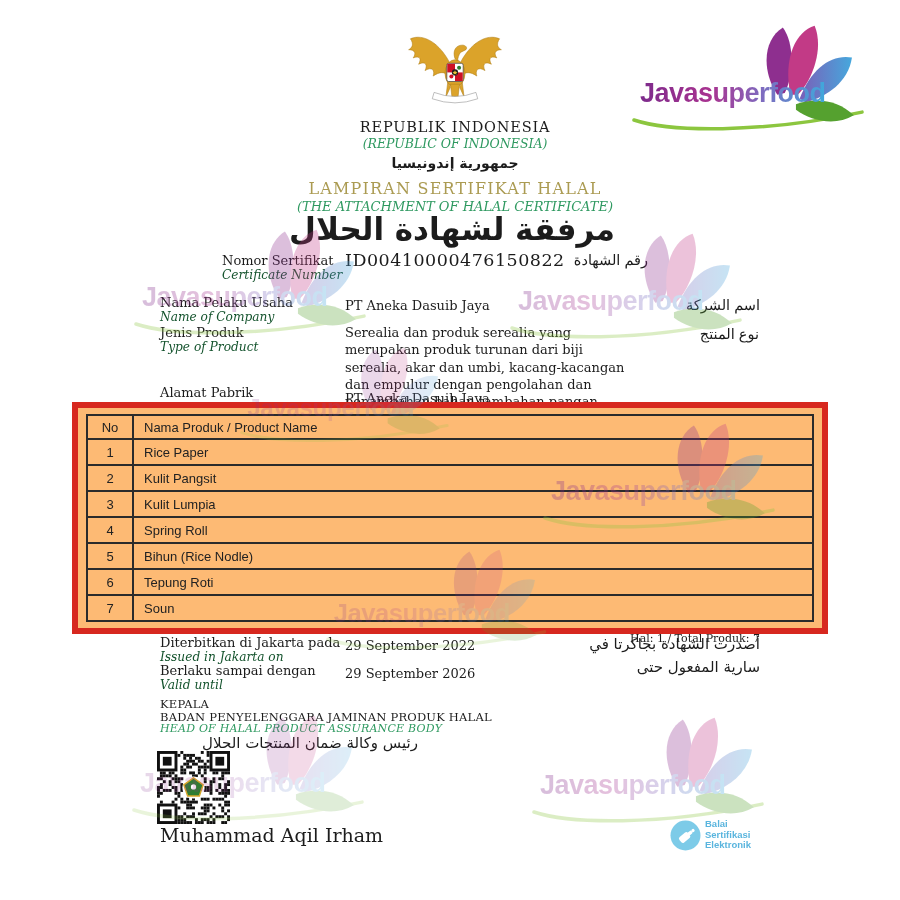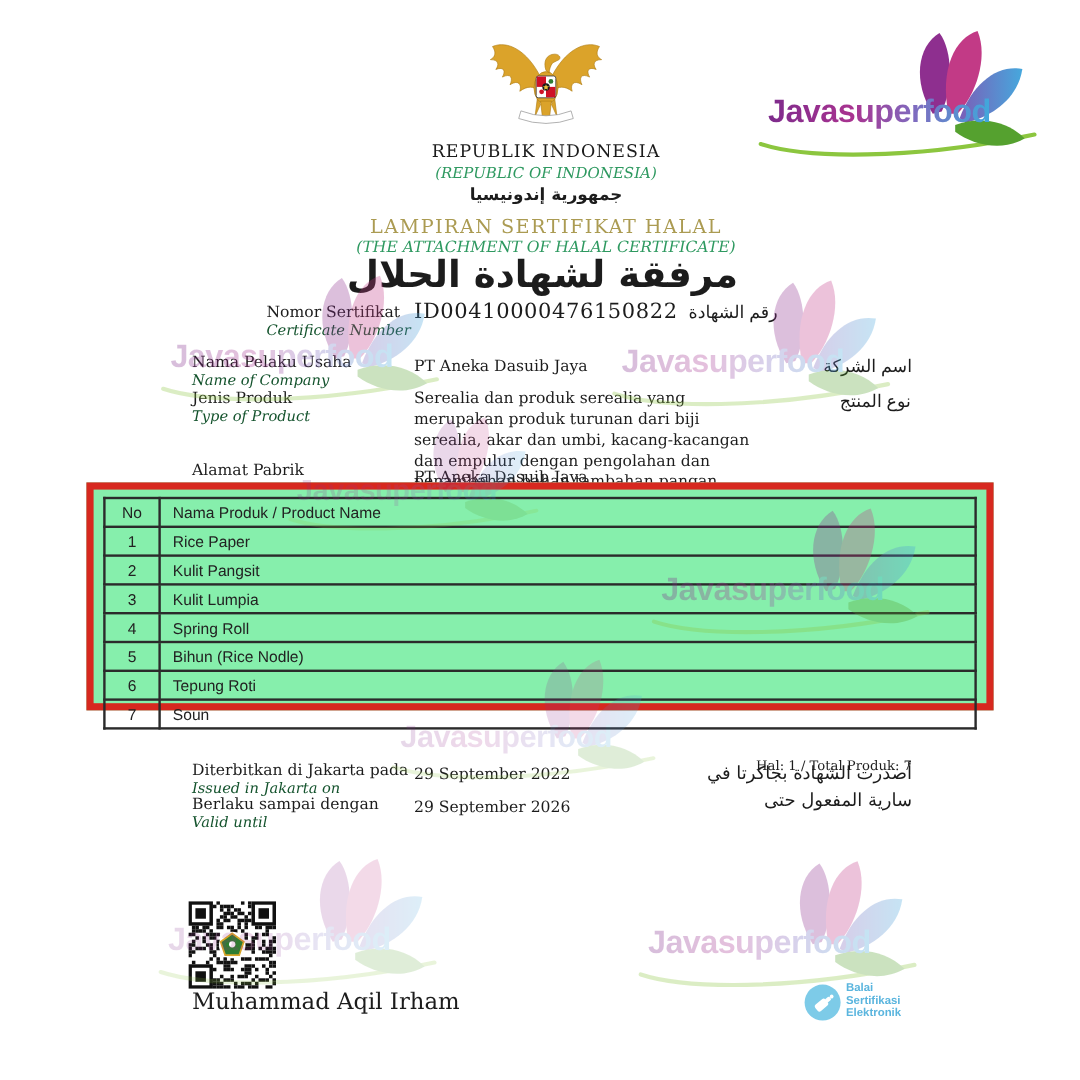--- a/index.html
+++ b/index.html
@@ -31,22 +31,22 @@
             font-family:"DejaVu Sans",sans-serif;font-weight:bold;padding-left:22px;}
 
   
   .lbl{position:absolute;font-size:13px;line-height:14px;}
   .lbl .en{display:block;font-size:12.2px;color:#14532d;font-style:italic;}
   .val{position:absolute;left:345px;font-size:13px;line-height:17.3px;}
   .val-big{position:absolute;left:345px;font-size:17.5px;letter-spacing:0.5px;}
   .ar{position:absolute;direction:rtl;font-family:Liberation Sans, sans-serif;font-size:14.5px;}
 
   
-  .tbl-frame{position:absolute;left:72px;top:402px;width:756px;height:190px;box-sizing:border-box;
-             border:6px solid #d7281f;background:#86efac;padding:6px 8px;z-index:3;}
+  .tbl-frame{position:absolute;left:72px;top:402px;width:756px;height:232px;box-sizing:border-box;
+             border:6px solid #d7281f;background:#fdba74;padding:6px 8px;z-index:3;}
   table.products{width:100%;height:100%;border-collapse:collapse;table-layout:fixed;
                  font-family:"Liberation Sans",sans-serif;font-size:13px;color:#222;}
   table.products th,table.products td{border:2px solid #2b2b2b;padding:0 10px;height:22px;
                  font-weight:normal;text-align:left;overflow:hidden;white-space:nowrap;}
   table.products .c-no{width:44px;text-align:center;padding:0;}
 
   .hal{position:absolute;right:140px;top:632px;font-size:11px;}
 
   
   .ar-dates{position:absolute;right:140px;top:633px;text-align:right;font-size:15px;line-height:23px;
@@ -208,20 +208,26 @@
     <span data-interactable="false">Berlaku sampai dengan</span>
     <span class="en" data-interactable="false">Valid until</span>
   </div>
   <div class="val" style="top:665px;" data-interactable="false">29 September 2026</div>
 
   <div class="ar-dates" data-interactable="false">
     <div data-interactable="false">أصدرت الشهادة بجاكرتا في</div>
     <div data-interactable="false">سارية المفعول حتى</div>
   </div>
 
+  <div class="kepala" data-interactable="false">
+    <div data-interactable="false">KEPALA</div>
+    <div data-interactable="false">BADAN PENYELENGGARA JAMINAN PRODUK HALAL</div>
+    <div class="en" data-interactable="false">HEAD OF HALAL PRODUCT ASSURANCE BODY</div>
+    <div class="ar-line" data-interactable="false">رئيس وكالة ضمان المنتجات الحلال</div>
+  </div>
 
   <svg class="qr" viewBox="0 0 25 25" data-interactable="false">
       <rect width="25" height="25" fill="#fff"></rect>
       <g fill="#111">
         <rect x="8" y="0" width="1" height="1"></rect>
         <rect x="15" y="0" width="1" height="1"></rect>
         <rect x="17" y="0" width="1" height="1"></rect>
         <rect x="7" y="1" width="1" height="1"></rect>
         <rect x="9" y="1" width="1" height="1"></rect>
         <rect x="10" y="1" width="1" height="1"></rect>

